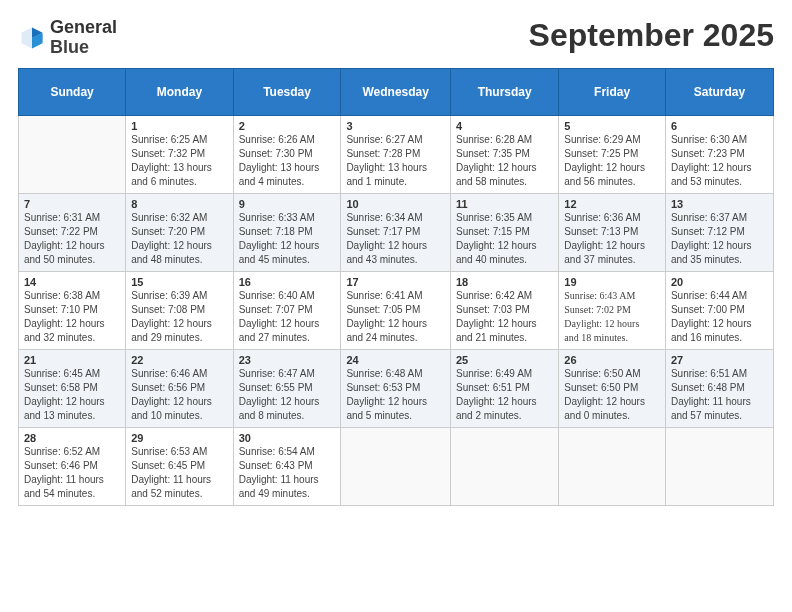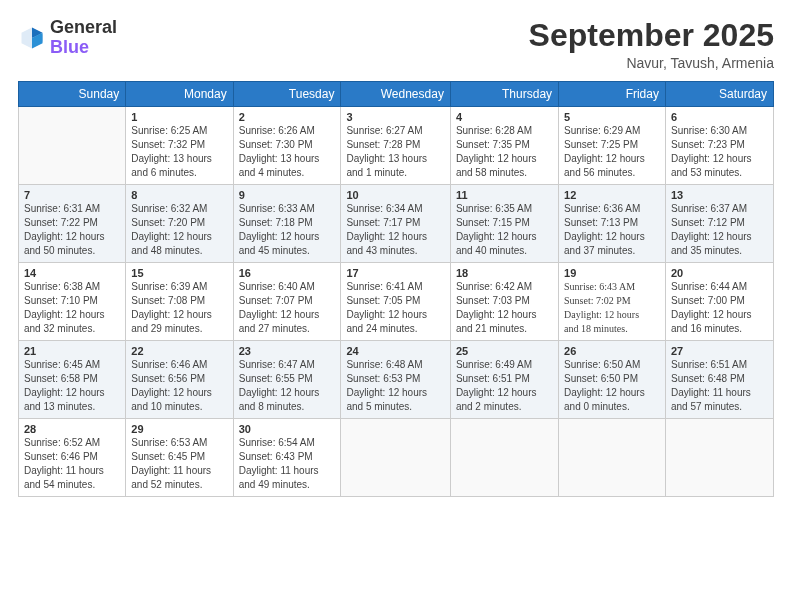--- a/index.html
+++ b/index.html
@@ -25,21 +25,21 @@
       display: flex;
       align-items: center;
       gap: 4px;
     }
     .logo-text {
       font-size: 18px;
       font-weight: bold;
       line-height: 1.1;
     }
     .logo-general { color: #333; }
-    .logo-blue { color: #8b5cf6; }
+    .logo-blue { color: #404040; }
     .logo-icon {
       width: 28px;
       height: 28px;
     }
     .title-block {
       text-align: right;
     }
     .month-title {
       font-size: 32px;
       font-weight: bold;
@@ -53,23 +53,23 @@
     }
     .calendar {
       width: 100%;
       border-collapse: collapse;
       border: 1px solid #ccc;
     }
     .calendar th {
       background-color: #2a7ac7;
       color: #fff;
       font-size: 12px;
-      font-weight: normal;
-      padding: 5px 6px;
-      text-align: right;
+      font-weight: bold;
+      padding: 16px 6px;
+      text-align: center;
       border: 1px solid #1a5fa0;
     }
     .calendar td {
       vertical-align: top;
       padding: 4px 5px;
       border: 1px solid #ccc;
       width: 113px;
       min-height: 70px;
       font-size: 9.5px;
       color: #333;
@@ -107,21 +107,20 @@
         <polygon points="16,4 28,10 16,16" fill="#1a6fbd"></polygon>
         <polygon points="16,16 28,10 28,22 16,28" fill="#2a90d6"></polygon>
       </svg>
       <div class="logo-text">
         <span class="logo-general">General</span><br>
         <span class="logo-blue">Blue</span>
       </div>
     </div>
     <div class="title-block">
       <div class="month-title">September 2025</div>
-      <div class="location">Navur, Tavush, Armenia</div>
     </div>
   </div>
 
   <table class="calendar">
     <thead>
       <tr>
         <th>Sunday</th>
         <th>Monday</th>
         <th>Tuesday</th>
         <th>Wednesday</th>

